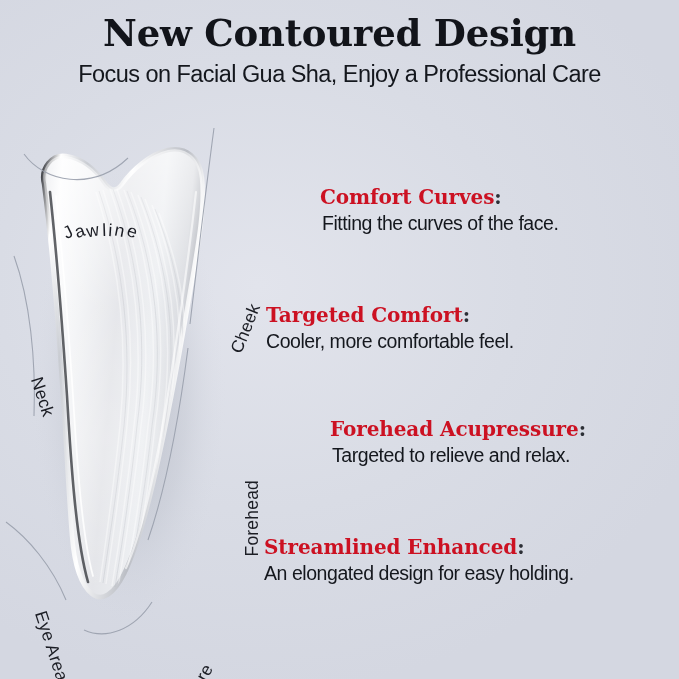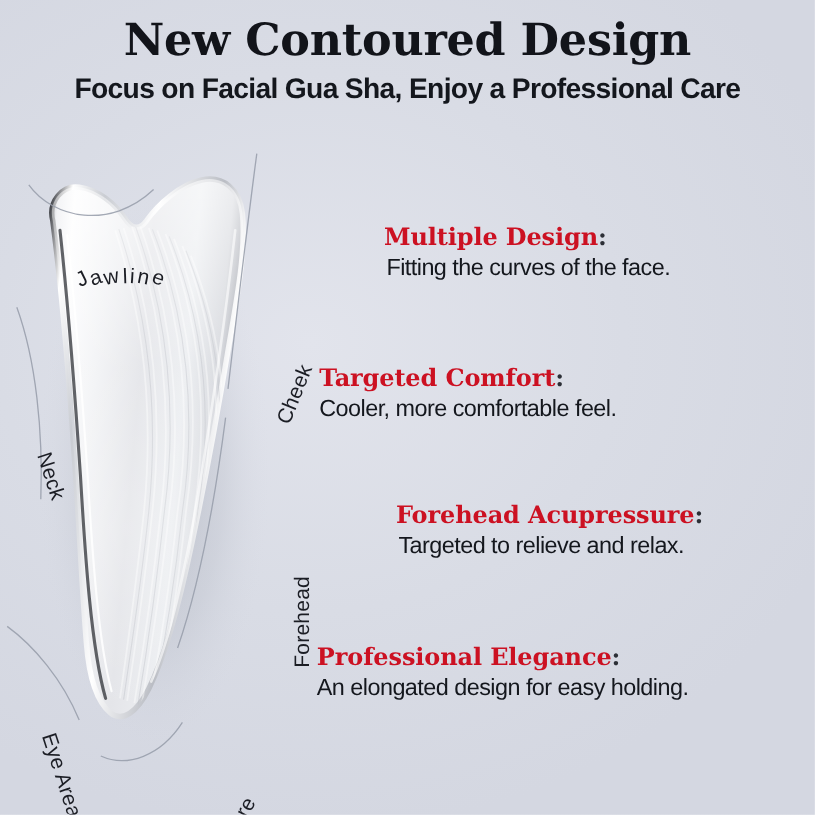--- a/index.html
+++ b/index.html
@@ -39,21 +39,21 @@
     font-weight: 700;
     line-height: 1.08;
     letter-spacing: -0.2px;
     color: #12141a;
   }
   .sub-title {
     margin: 0;
     padding-top: 7px;
     font-family: "Liberation Sans", sans-serif;
     font-size: 23.5px;
-    font-weight: 700;
+    font-weight: 400;
     letter-spacing: -0.55px;
     line-height: 1.15;
     color: #14171d;
   }
 
   
   .product-area {
     position: absolute;
     left: 0;
     top: 96px;
@@ -290,33 +290,33 @@
     <div class="callout" id="label-forehead">Forehead</div>
 
     <div class="callout" id="label-eyearea">Eye Area</div>
 
     <div class="callout" id="label-acupressure">Acupressure</div>
   </div>
 
   <div class="features">
 
     <div class="feature" id="feature-0">
-      <p class="feature-title"><span>Multiple Design</span><span class="colon">:</span></p>
+      <p class="feature-title"><span>Comfort Curves</span><span class="colon">:</span></p>
       <p class="feature-desc">Fitting the curves of the face.</p>
     </div>
 
     <div class="feature" id="feature-1">
       <p class="feature-title"><span>Targeted Comfort</span><span class="colon">:</span></p>
       <p class="feature-desc">Cooler, more comfortable feel.</p>
     </div>
 
     <div class="feature" id="feature-2">
       <p class="feature-title"><span>Forehead Acupressure</span><span class="colon">:</span></p>
       <p class="feature-desc">Targeted to relieve and relax.</p>
     </div>
 
     <div class="feature" id="feature-3">
-      <p class="feature-title"><span>Professional Elegance</span><span class="colon">:</span></p>
+      <p class="feature-title"><span>Streamlined Enhanced</span><span class="colon">:</span></p>
       <p class="feature-desc">An elongated design for easy holding.</p>
     </div>
 
   </div>
 </div>
 
 </body></html>

